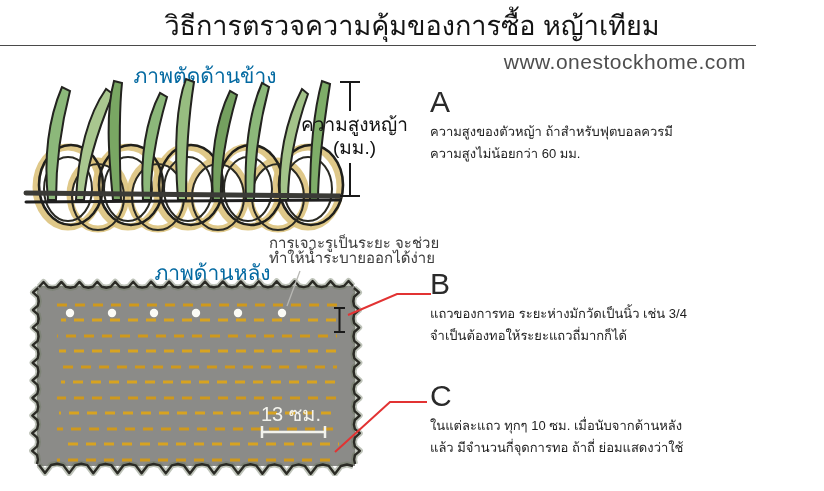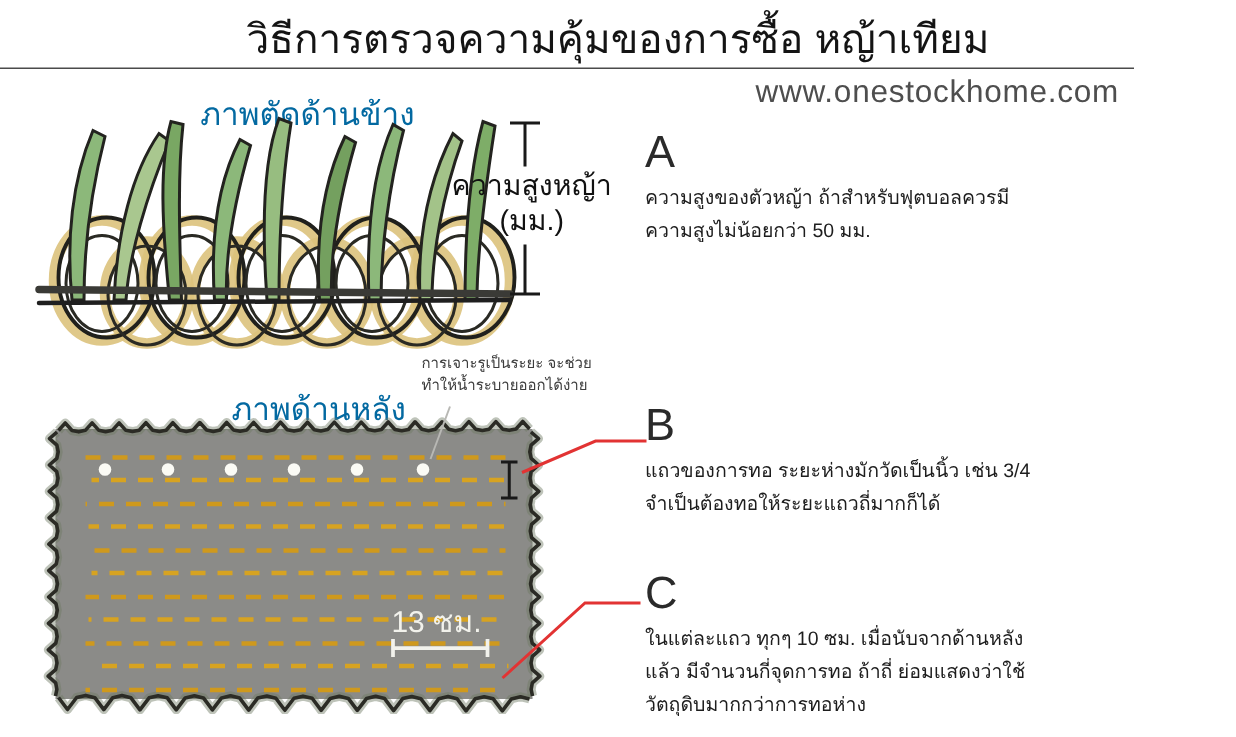--- a/index.html
+++ b/index.html
@@ -8,21 +8,21 @@
     font-family:"Liberation Sans","DejaVu Sans",sans-serif;color:#1c1c1c;overflow:hidden;
   }
   .abs{position:absolute;}
   #title{top:4px;left:0;width:824px;text-align:center;font-size:27px;color:#141414;}
   #title-divider{top:45px;left:0;width:824px;height:1px;background:#4a4a4a;}
   #website{top:50px;right:10px;font-size:21px;color:#4e4e4e;letter-spacing:.5px;}
   .view-label{font-size:21px;color:#0369a1;text-align:center;}
   #side-view-label{top:59px;left:95px;width:220px;}
   #back-view-label{top:256px;left:105px;width:215px;}
   #height-measure-label{top:113px;left:292px;width:125px;text-align:center;font-size:19px;line-height:23px;color:#111;}
-  #hole-note{top:236px;left:281px;font-size:10px;line-height:14.5px;color:#3d3d3d;}
+  #hole-note{top:236px;left:269px;font-size:15px;line-height:14.5px;color:#3d3d3d;}
   .section{left:430px;width:382px;}
   .section .letter{font-size:30px;line-height:36px;color:#2a2a2a;margin-bottom:1px;}
   .section .body-line{font-size:13px;line-height:22px;color:#1d1d1d;}
   #section-a{top:84px;}
   #section-b{top:266px;}
   #section-c{top:378px;}
   #scale-label{top:398px;left:255px;width:72px;text-align:center;font-size:20px;color:#f2f2ec;font-weight:500;}
   svg{display:block;}
   .loop-tan{fill:none;stroke:#dcc27c;stroke-width:7;opacity:.9;}
   .loop-line{fill:none;stroke:#20201c;stroke-width:2.6;}
@@ -151,29 +151,28 @@
     <g>
       <path class="annot-dark" d="M334,308 H345 M339.5,308 V332 M334,332 H345"></path>
     </g>
     <polyline class="annot-red" points="348,315 397,294 431,294"></polyline>
     <polyline class="annot-red" points="335,452 390,402 427,402"></polyline>
   </svg>
 
   <div id="section-a" class="abs section">
     <div class="letter">A</div>
     <div class="body-line">ความสูงของตัวหญ้า ถ้าสำหรับฟุตบอลควรมี</div>
-    <div class="body-line">ความสูงไม่น้อยกว่า 50 มม.</div>
+    <div class="body-line">ความสูงไม่น้อยกว่า 60 มม.</div>
   </div>
 
   <div id="section-b" class="abs section">
     <div class="letter">B</div>
     <div class="body-line">แถวของการทอ ระยะห่างมักวัดเป็นนิ้ว เช่น 3/4</div>
     <div class="body-line">จำเป็นต้องทอให้ระยะแถวถี่มากก็ได้</div>
   </div>
 
   <div id="section-c" class="abs section">
     <div class="letter">C</div>
     <div class="body-line">ในแต่ละแถว ทุกๆ 10 ซม. เมื่อนับจากด้านหลัง</div>
     <div class="body-line">แล้ว มีจำนวนกี่จุดการทอ ถ้าถี่ ย่อมแสดงว่าใช้</div>
-    <div class="body-line">วัตถุดิบมากกว่าการทอห่าง</div>
   </div>
 
 </div>
 
 </body></html>

